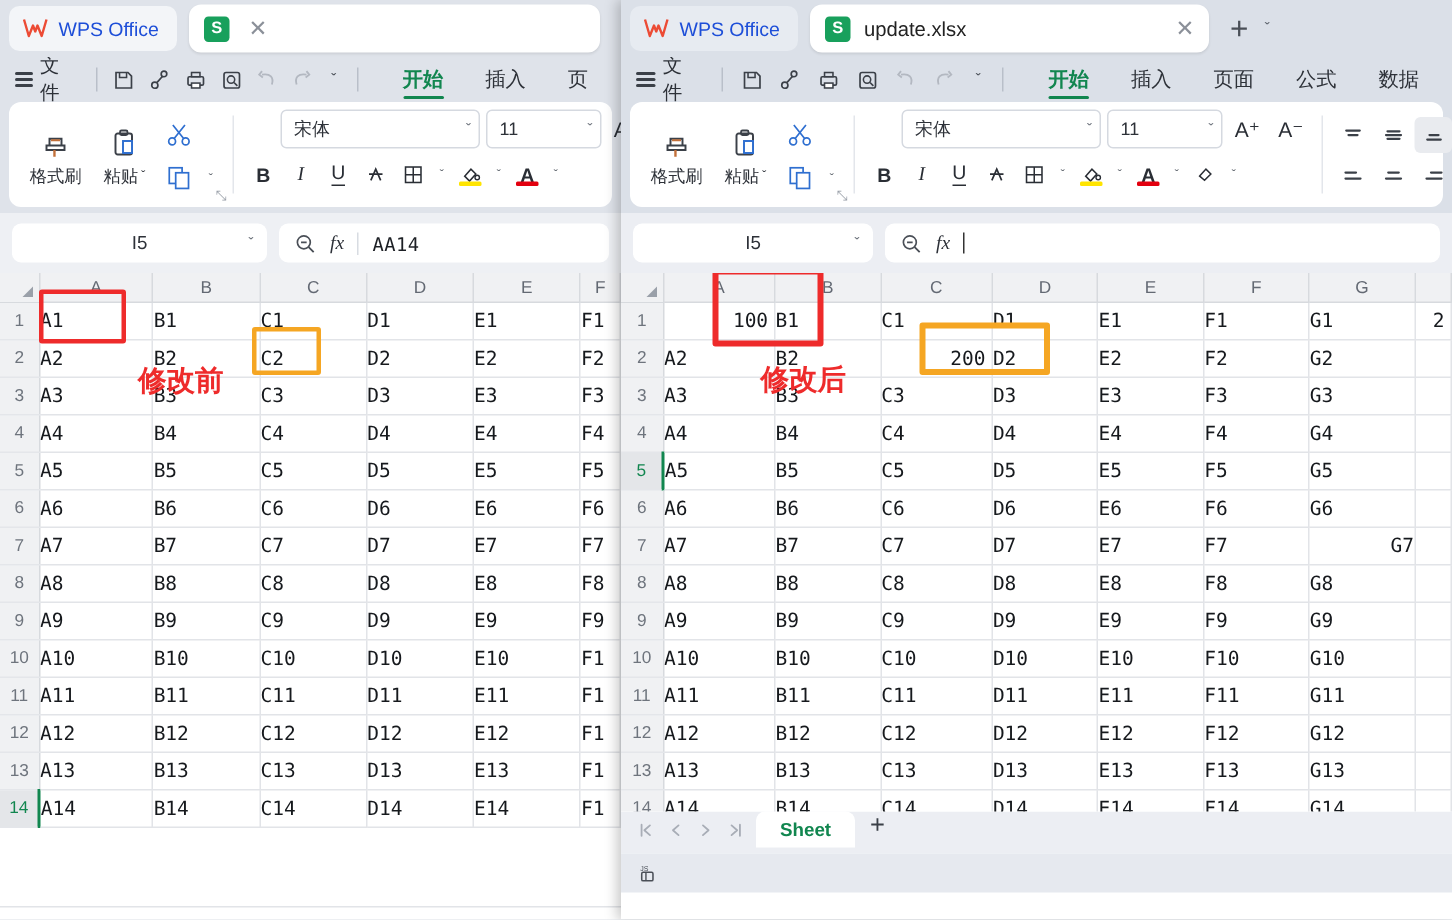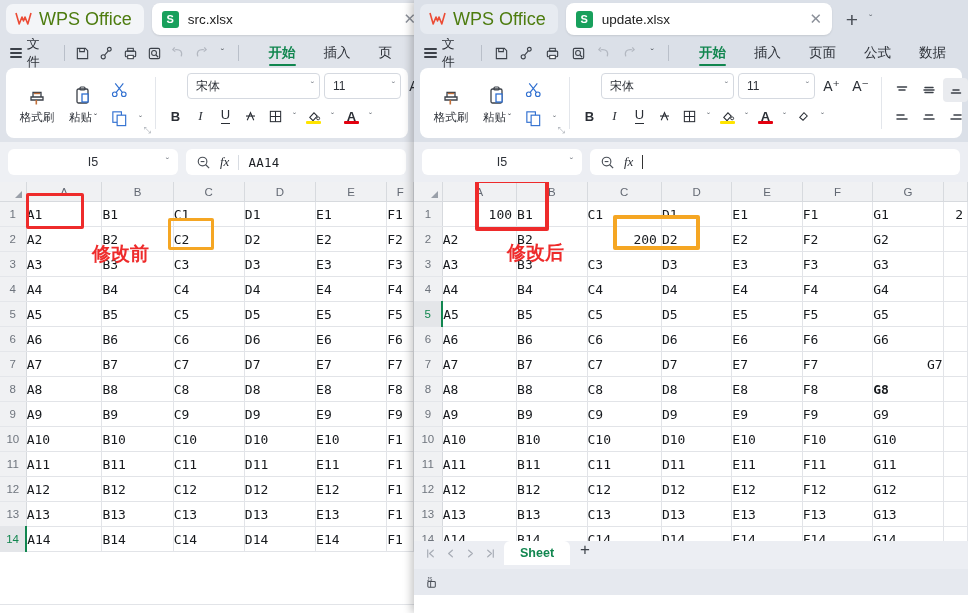--- a/index.html
+++ b/index.html
@@ -16,21 +16,21 @@
   .window{position:absolute;top:0;background:#ffffff;overflow:hidden;}
   .win-left{left:0;width:414px;height:613px;}
   .win-right{left:414px;width:554px;height:613px;box-shadow:-3px 0 8px rgba(0,0,0,.22);}
 
   .titlebar{height:38px;background:#dfe3ea;display:flex;align-items:center;padding:0 6px;position:relative;}
   .win-right .titlebar{background:#dbe0e8;}
   .app-chip{display:flex;align-items:center;gap:7px;height:30px;padding:0 12px 0 9px;border-radius:7px;background:#e7ebf1;}
   .win-left .app-chip{background:#f3f5f8;}
   .app-chip .wps-logo{width:17px;height:14px;position:relative;display:block;}
   .app-chip .wps-logo svg{display:block;}
-  .app-chip .app-name{font-size:18px;color:#4d7c0f;white-space:nowrap;}
+  .app-chip .app-name{font-size:13px;color:#1d4ed8;white-space:nowrap;}
 
   .doc-tab{display:flex;align-items:center;gap:9px;height:32px;margin-left:8px;padding:0 6px 0 10px;
            border-radius:8px;background:#ffffff;min-width:250px;box-shadow:0 1px 2px rgba(0,0,0,.10);}
   .win-left .doc-tab{min-width:258px;}
   .xl-badge{width:17px;height:17px;border-radius:3px;background:#18a05c;color:#fff;font-size:11px;
             font-weight:bold;display:flex;align-items:center;justify-content:center;flex:0 0 auto;}
   .doc-name{flex:1;font-size:13.5px;color:#222;white-space:nowrap;overflow:hidden;}
   .tab-close{width:20px;height:20px;display:flex;align-items:center;justify-content:center;color:#8b9099;font-size:15px;flex:0 0 auto;}
   .tab-plus{margin-left:10px;font-size:21px;color:#4a4f57;line-height:1;padding:0 4px;font-weight:300;}
   .tab-caret{margin-left:7px;font-size:10px;color:#5d636c;}
@@ -140,21 +140,20 @@
       <div class="app-chip">
         <span class="wps-logo">
           <svg width="17" height="14" viewBox="0 0 17 14">
               <path d="M1 1 L4.2 12 L7 5 L8.5 9 L10 5 L12.8 12 L16 1" fill="none" stroke="#ec4b35" stroke-width="1.6" stroke-linejoin="round"></path>
             </svg>
         </span>
         <span class="app-name">WPS Office</span>
       </div>
       <div class="doc-tab">
         <span class="xl-badge">S</span>
-        <span class="doc-name">src.xlsx</span>
         <span class="tab-close">✕</span>
       </div>
       <span class="tab-plus">+</span>
 
     </div>
 
     <div class="menubar">
       <span class="mb-file">
         <span class="mb-hamb">
             <i></i>
@@ -823,21 +822,21 @@
               <td class="cell" style="width: 20px;"></td>
             </tr>
             <tr>
               <td class="rowh">8</td>
               <td class="cell" style="width: 72px;">A8</td>
               <td class="cell" style="width: 72px;">B8</td>
               <td class="cell" style="width: 72px;">C8</td>
               <td class="cell" style="width: 72px;">D8</td>
               <td class="cell" style="width: 72px;">E8</td>
               <td class="cell" style="width: 72px;">F8</td>
-              <td class="cell" style="width: 72px; font-weight: bold;">G8</td>
+              <td class="cell" style="width: 72px;">G8</td>
               <td class="cell" style="width: 20px;"></td>
             </tr>
             <tr>
               <td class="rowh">9</td>
               <td class="cell" style="width: 72px;">A9</td>
               <td class="cell" style="width: 72px;">B9</td>
               <td class="cell" style="width: 72px;">C9</td>
               <td class="cell" style="width: 72px;">D9</td>
               <td class="cell" style="width: 72px;">E9</td>
               <td class="cell" style="width: 72px;">F9</td>

